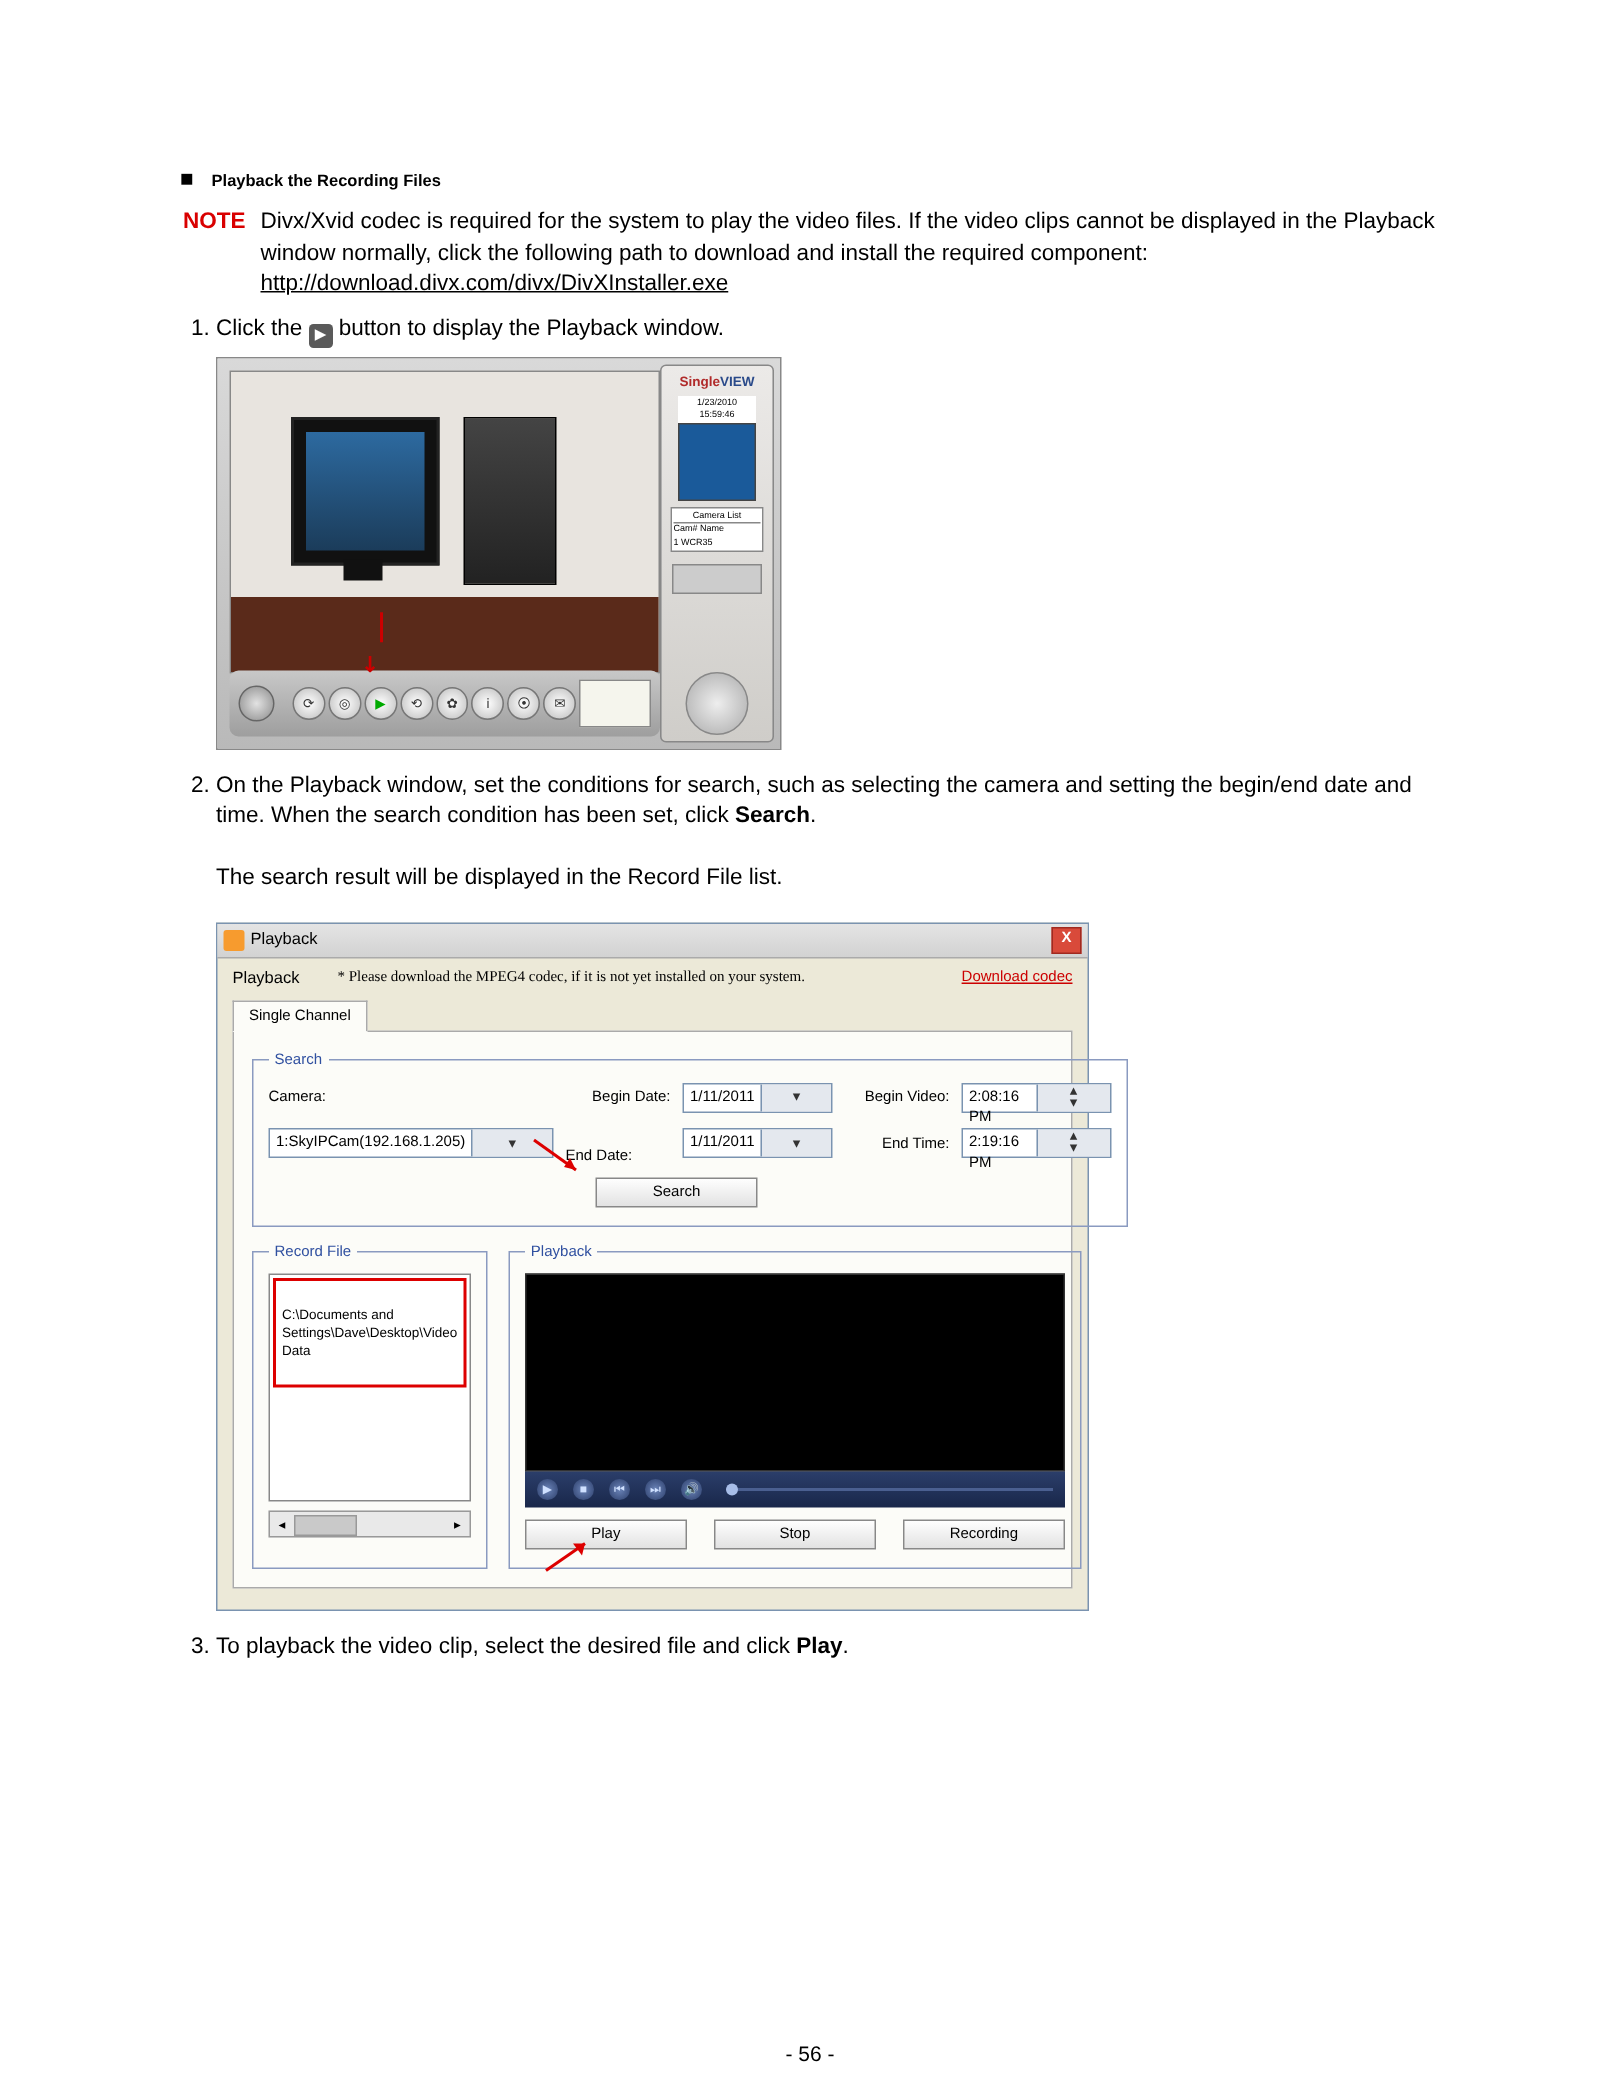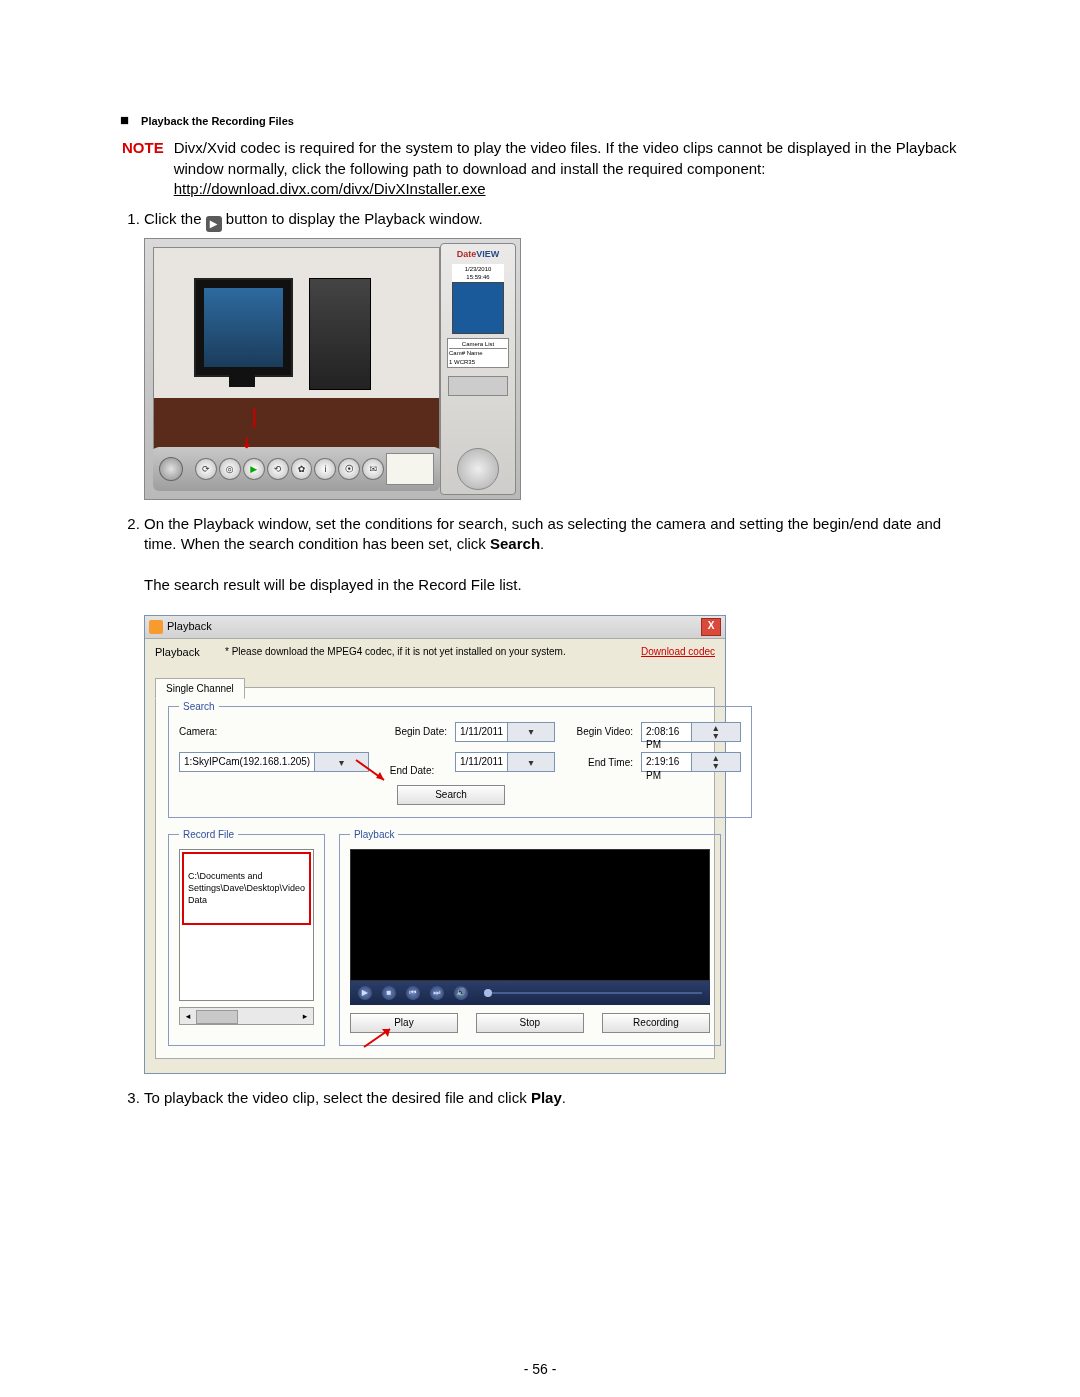--- a/index.html
+++ b/index.html
@@ -156,30 +156,30 @@
   .dlg-icon { width:14px; height:14px; background:#f79b2e; border-radius:2px; margin-right:4px;}
   .dlg-title { flex:1; }
   .dlg-close {
     width:18px; height:16px; background:#d94a3a; border:1px solid #a02a20;
     color:#fff; font-size:10px; text-align:center; line-height:14px;
     font-weight:bold;
   }
   .dlg-body { padding:6px 10px 14px 10px; }
   .dlg-upper { display:flex; align-items:center; gap:10px;}
   .dlg-upper .plabel { font-size:11px; width:60px;}
-  .dlg-upper .msg { font-size:10px; flex:1;}
+  .dlg-upper .msg { font-size:10px; flex:1;font-family:Liberation Serif, serif;}
   .dlg-upper .dlink { color:#c00; text-decoration:underline; font-size:10px;}
   .tabbtn {
     display:inline-block;
     margin-top:6px;
     padding:3px 10px;
     background:#fcfcf8;
     border:1px solid #aaa;
     border-bottom-color:#fcfcf8;
-    position:relative; top:12px;
+    position:relative; top:1px;
     font-size:10px;
   }
   .tabcontent {
     border:1px solid #aaa;
     background:#fcfcf8;
     padding:12px;
   }
   fieldset.fs {
     border:1px solid #8a9ac0;
     margin:0 0 10px 0;
@@ -291,21 +291,21 @@
       
       <div class="screenshot-A">
         <div class="uv-outer">
           <div class="uv-top">
             <div class="uv-desk"></div>
             <div class="uv-monitor"></div>
             <div class="uv-monitor-stand"></div>
             <div class="uv-tower"></div>
           </div>
           <div class="uv-right">
-            <div class="uv-logo"><span>Date</span><span style="color:#2a4a8a;">VIEW</span></div>
+            <div class="uv-logo"><span>Single</span><span style="color:#2a4a8a;">VIEW</span></div>
             <div>
              <div class="uv-preview-date" style="white-space:pre-line; font-size:6px;">1/23/2010
 15:59:46</div>
              <div class="uv-preview"></div>
             </div>
             <div class="uv-camlist">
               <div style="text-align:center; border-bottom:1px solid #888;">Camera List</div>
               <div style="white-space:pre-line;">Cam#   Name
 1      WCR35</div>
             </div>
@@ -367,21 +367,21 @@
                       <div>▾</div>
                     </span>
                   </div>
 
                 <div class="cam-sel">
                   <div class="field-dropdown" style="width:100%;">
                       <span>1:SkyIPCam(192.168.1.205)</span>
                       <span class="dd-arrow">▾</span>
                     </div>
                 </div>
-                <label style="text-align:center;margin-top:16px;">End Date:</label>
+                <label style="text-align:left;margin-top:16px;">End Date:</label>
                 <div class="field-date">
                     <span>1/11/2011</span>
                     <span class="dd-arrow">▾</span>
                   </div>
                 <label style="text-align:right;">End Time:</label>
                 <div class="field-time">
                     <span>2:19:16 PM</span>
                     <span class="spinner">
                       <div>▴</div>
                       <div>▾</div>

